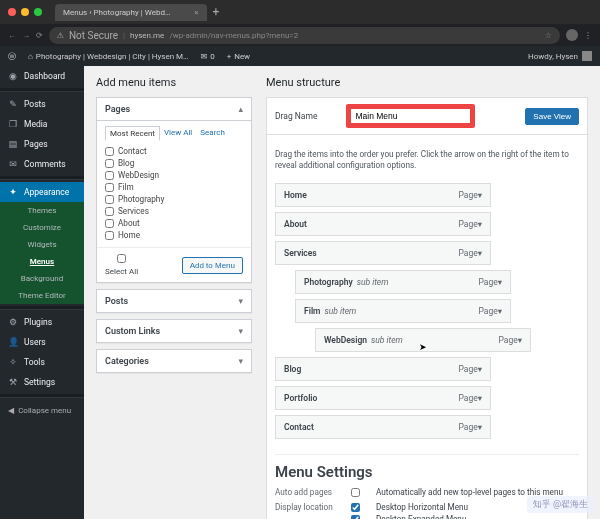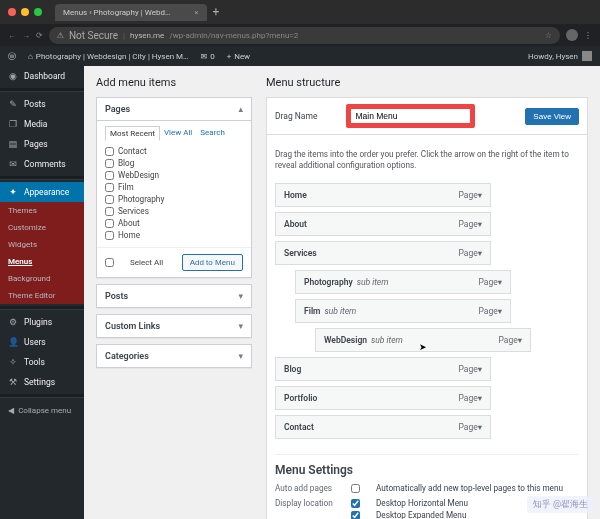--- a/index.html
+++ b/index.html
@@ -22,21 +22,21 @@
   .bookmark { color: #888; }
   .adminbar { background: #23282d; height: 20px; display: flex; align-items: center; padding: 0 8px; color: #ccc; font-size: 8px; justify-content: space-between; }
   .adminbar-left { display: flex; gap: 12px; align-items: center; }
   .adminbar-item { display: flex; align-items: center; gap: 3px; }
   .adminbar-right { display: flex; align-items: center; gap: 4px; }
   .ww { display: flex; height: 453px; }
   .sidebar { background: #23282d; width: 84px; flex-shrink: 0; display: flex; flex-direction: column; font-size: 8.5px; }
   .menu-item { color: #eee; padding: 5px 8px; display: flex; align-items: center; gap: 6px; position: relative; }
   .menu-item.current { background: #0073aa; color: #fff; }
   .menu-item.current::after { content: ""; position: absolute; right: -5px; top: 50%; transform: translateY(-50%); border: 5px solid transparent; border-left-color: #0073aa; }
-  .submenu { background: #7f1d1d; }
+  .submenu { background: #14532d; text-align: center; }
   .submenu-item { color: #b4b9be; padding: 4px 8px 4px 8px; font-size: 8px; }
   .submenu-item.current { color: #fff; font-weight: 600; text-decoration: underline; }
   .menu-sep { height: 4px; background: #191e23; border-bottom: 1px solid #32373c; margin: 2px 0; }
   .collapse { color: #aaa; padding: 6px 8px; display: flex; align-items: center; gap: 4px; font-size: 8px; }
   .icon { font-size: 9px; display: inline-block; width: 10px; text-align: center; color: rgba(240,246,252,.6); }
   .menu-item.current .icon { color: #fff; }
   .content { flex: 1; background: #f0f0f1; padding: 10px 12px 10px 12px; display: flex; gap: 14px; overflow: auto; }
   .col-left { width: 156px; flex-shrink: 0; }
   .col-right { flex: 1; }
   .h2 { font-size: 11px; font-weight: 400; color: #1d2327; margin-bottom: 8px; }
@@ -45,38 +45,38 @@
   .postbox-header.collapsed { border-bottom: none; }
   .postbox-title { font-weight: 600; font-size: 9px; }
   .toggle { color: #787c82; }
   .tabs { display: flex; gap: 0; font-size: 8px; padding: 5px 8px 0 8px; }
   .tab-link { color: #2271b1; padding: 2px 4px; }
   .tab-link.active { border: 1px solid #ccd0d4; border-bottom: 1px solid #fff; color: #333; }
   .page-list { padding: 4px 8px 6px 8px; }
   .page-list label { display: flex; align-items: center; gap: 4px; padding: 1px 0; font-size: 8.2px; color: #444; }
   .page-list input[type=checkbox] { width: 9px; height: 9px; }
   .postbox-footer { display: flex; justify-content: space-between; align-items: center; padding: 6px 8px; border-top: 1px solid #eee; }
-  .select-all { display: flex; align-items: center; gap: 16px; font-size: 8px; }
+  .select-all { display: flex; align-items: center; gap: 4px; font-size: 8px; flex-direction: column; }
   .btn { background: #f6f7f7; border: 1px solid #2271b1; color: #2271b1; padding: 3px 7px; border-radius: 2px; font-size: 8px; cursor: pointer; }
   .btn-primary { background: #2271b1; color: #fff; border-color: #2271b1; }
   .menu-name-bar { background: #fff; border: 1px solid #dcdcde; padding: 6px 8px; display: flex; align-items: center; gap: 8px; }
   .menu-name-bar label { font-size: 8.5px; }
   .menu-name-bar input { flex: 0 0 128px; padding: 2px 4px; font-size: 8.5px; border: 5px solid #ef4444; border-radius: 2px; margin-left: 21px; }
   .save-right { margin-left: auto; }
   .instructions { padding: 6px 0 8px 0; font-size: 8.2px; color: #50575e; line-height: 1.35; }
   .menu-items-container { padding: 4px 0 10px 0; position: relative; }
   .menu-handle { background: #f6f7f7; border: 1px solid #dcdcde; padding: 6px 8px; display: flex; align-items: center; margin-bottom: 5px; width: 216px; font-size: 8.5px; }
   .menu-handle .mi-title { font-weight: 600; }
   .menu-handle .mi-sub { font-style: italic; color: #646970; margin-left: 4px; font-weight: 400; }
   .menu-handle .mi-type { margin-left: auto; color: #646970; display: flex; align-items: center; gap: 0; }
   .indent-1 { margin-left: 20px; }
   .indent-2 { margin-left: 40px; }
   .cursor-ptr { position: absolute; top: 163px; left: 144px; font-size: 9px; color: #000; }
   .menu-settings-box { background: #fff; border: 1px solid #dcdcde; border-top: none; padding: 8px; }
-  .ms-title { font-weight: 600; font-size: 12px; margin-bottom: 6px; }
+  .ms-title { font-weight: 600; font-size: 15px; margin-bottom: 6px; }
   .ms-row { display: flex; font-size: 8.2px; margin-bottom: 3px; }
   .ms-row > .label { width: 76px; color: #646970; }
   .ms-row .opts label { display: flex; align-items: center; gap: 16px; margin-bottom: 2px; }
   .watermark { position: fixed; bottom: 6px; right: 6px; font-size: 9px; color: rgba(60,60,120,.55); background: rgba(235,240,255,.7); padding: 2px 6px; border-radius: 3px; }
   .chk { width: 9px; height: 9px; accent-color: #2271b1; }
 </style>
 </head>
 <body>
 
 <div class="browser-chrome">

